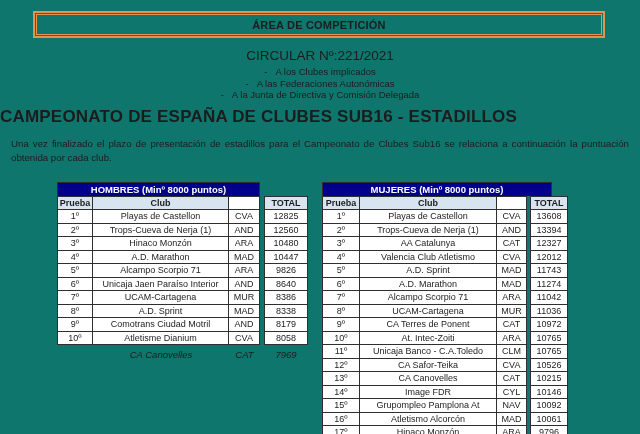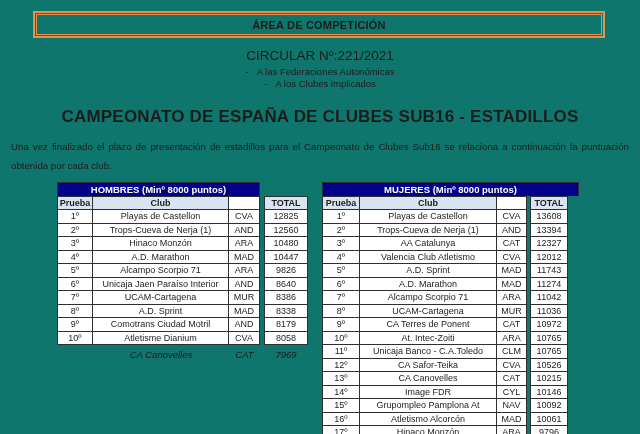--- a/index.html
+++ b/index.html
@@ -21,45 +21,45 @@
   .circular{
     position:absolute; top:48px; left:0; right:0; text-align:center;
     font-size:13.5px; font-weight:normal;
   }
   .recipients{
     position:absolute; top:66px; left:0; right:0; text-align:center;
     font-size:9.5px; line-height:11.6px;
   }
   .recipient-line .dash{ margin-right:8px; }
   .main-title{
-    position:absolute; top:107px; left:0; right:0; text-align:center;
+    position:absolute; top:107px; left:0; right:0; 
     font-size:17px; font-weight:bold; letter-spacing:.2px;
   }
   .intro{
     position:absolute; top:137px; left:11px; width:618px;
-    font-size:9.7px; line-height:19px; text-align:justify;
+    font-size:9.7px; line-height:14px; text-align:justify;
   }
   
   .ftable{ position:absolute; top:182px; }
   .t-hombres{ left:57px; }
   .t-mujeres{ left:322px; }
   .trow{ display:flex; }
   .cell{
     box-sizing:border-box; display:flex; align-items:center; justify-content:center;
     font-size:9px; height:13.5px; white-space:nowrap; background:#fff;
     border-right:1px solid var(--border); border-bottom:1px solid var(--border);
   }
   .trow .cell:first-child{ border-left:1px solid var(--border); }
   .navy{
     box-sizing:border-box; height:14px; display:flex; align-items:center; justify-content:center;
     background:var(--navy-header); color:#ffffff; font-weight:bold; font-size:9.5px;
     border:1px solid var(--border); border-bottom:none; white-space:nowrap;
   }
   .t-hombres .navy{ width:203px; }
-  .t-mujeres .navy{ width:257px; }
+  .t-mujeres .navy{ width:230px; }
   .header-row .cell{
     border-top:1px solid var(--border); font-weight:bold;
     background:var(--column-header-blue); height:14px;
   }
   .header-row .hd-empty{ background:#ffffff; }
   .c-gap{ border:none !important; background:transparent !important; }
   .c-total{ border-left:1px solid var(--border); }
   .t-hombres .c-pos{width:36px}  .t-hombres .c-club{width:136px}
   .t-hombres .c-fed{width:31px}  .t-hombres .c-gap{width:4px}
   .t-hombres .c-total{width:44px}
@@ -77,24 +77,27 @@
 <div class="page">
 
   <div class="area-box">
     <div class="area-box-inner">ÁREA DE COMPETICIÓN</div>
   </div>
 
   <div class="circular">CIRCULAR Nº:221/2021</div>
 
   <div class="recipients">
     <div class="recipient-line">
+      <span class="dash">-</span><span>A los Clubes implicados</span>
+    </div>
+    <div class="recipient-line">
       <span class="dash">-</span><span>A las Federaciones Autonómicas</span>
     </div>
     <div class="recipient-line">
-      <span class="dash">-</span><span>A los Clubes implicados</span>
+      <span class="dash">-</span><span>A la Junta de Directiva y Comisión Delegada</span>
     </div>
   </div>
 
   <div class="main-title">CAMPEONATO DE ESPAÑA DE CLUBES SUB16 - ESTADILLOS</div>
 
   <div class="intro">Una vez finalizado el plazo de presentación de estadillos para el Campeonato de Clubes Sub16 se relaciona a continuación la puntuación obtenida por cada club.</div>
 
   <div class="ftable t-hombres">
       <div class="trow title-row">
         <div class="navy">HOMBRES (Minº 8000 puntos)</div>

